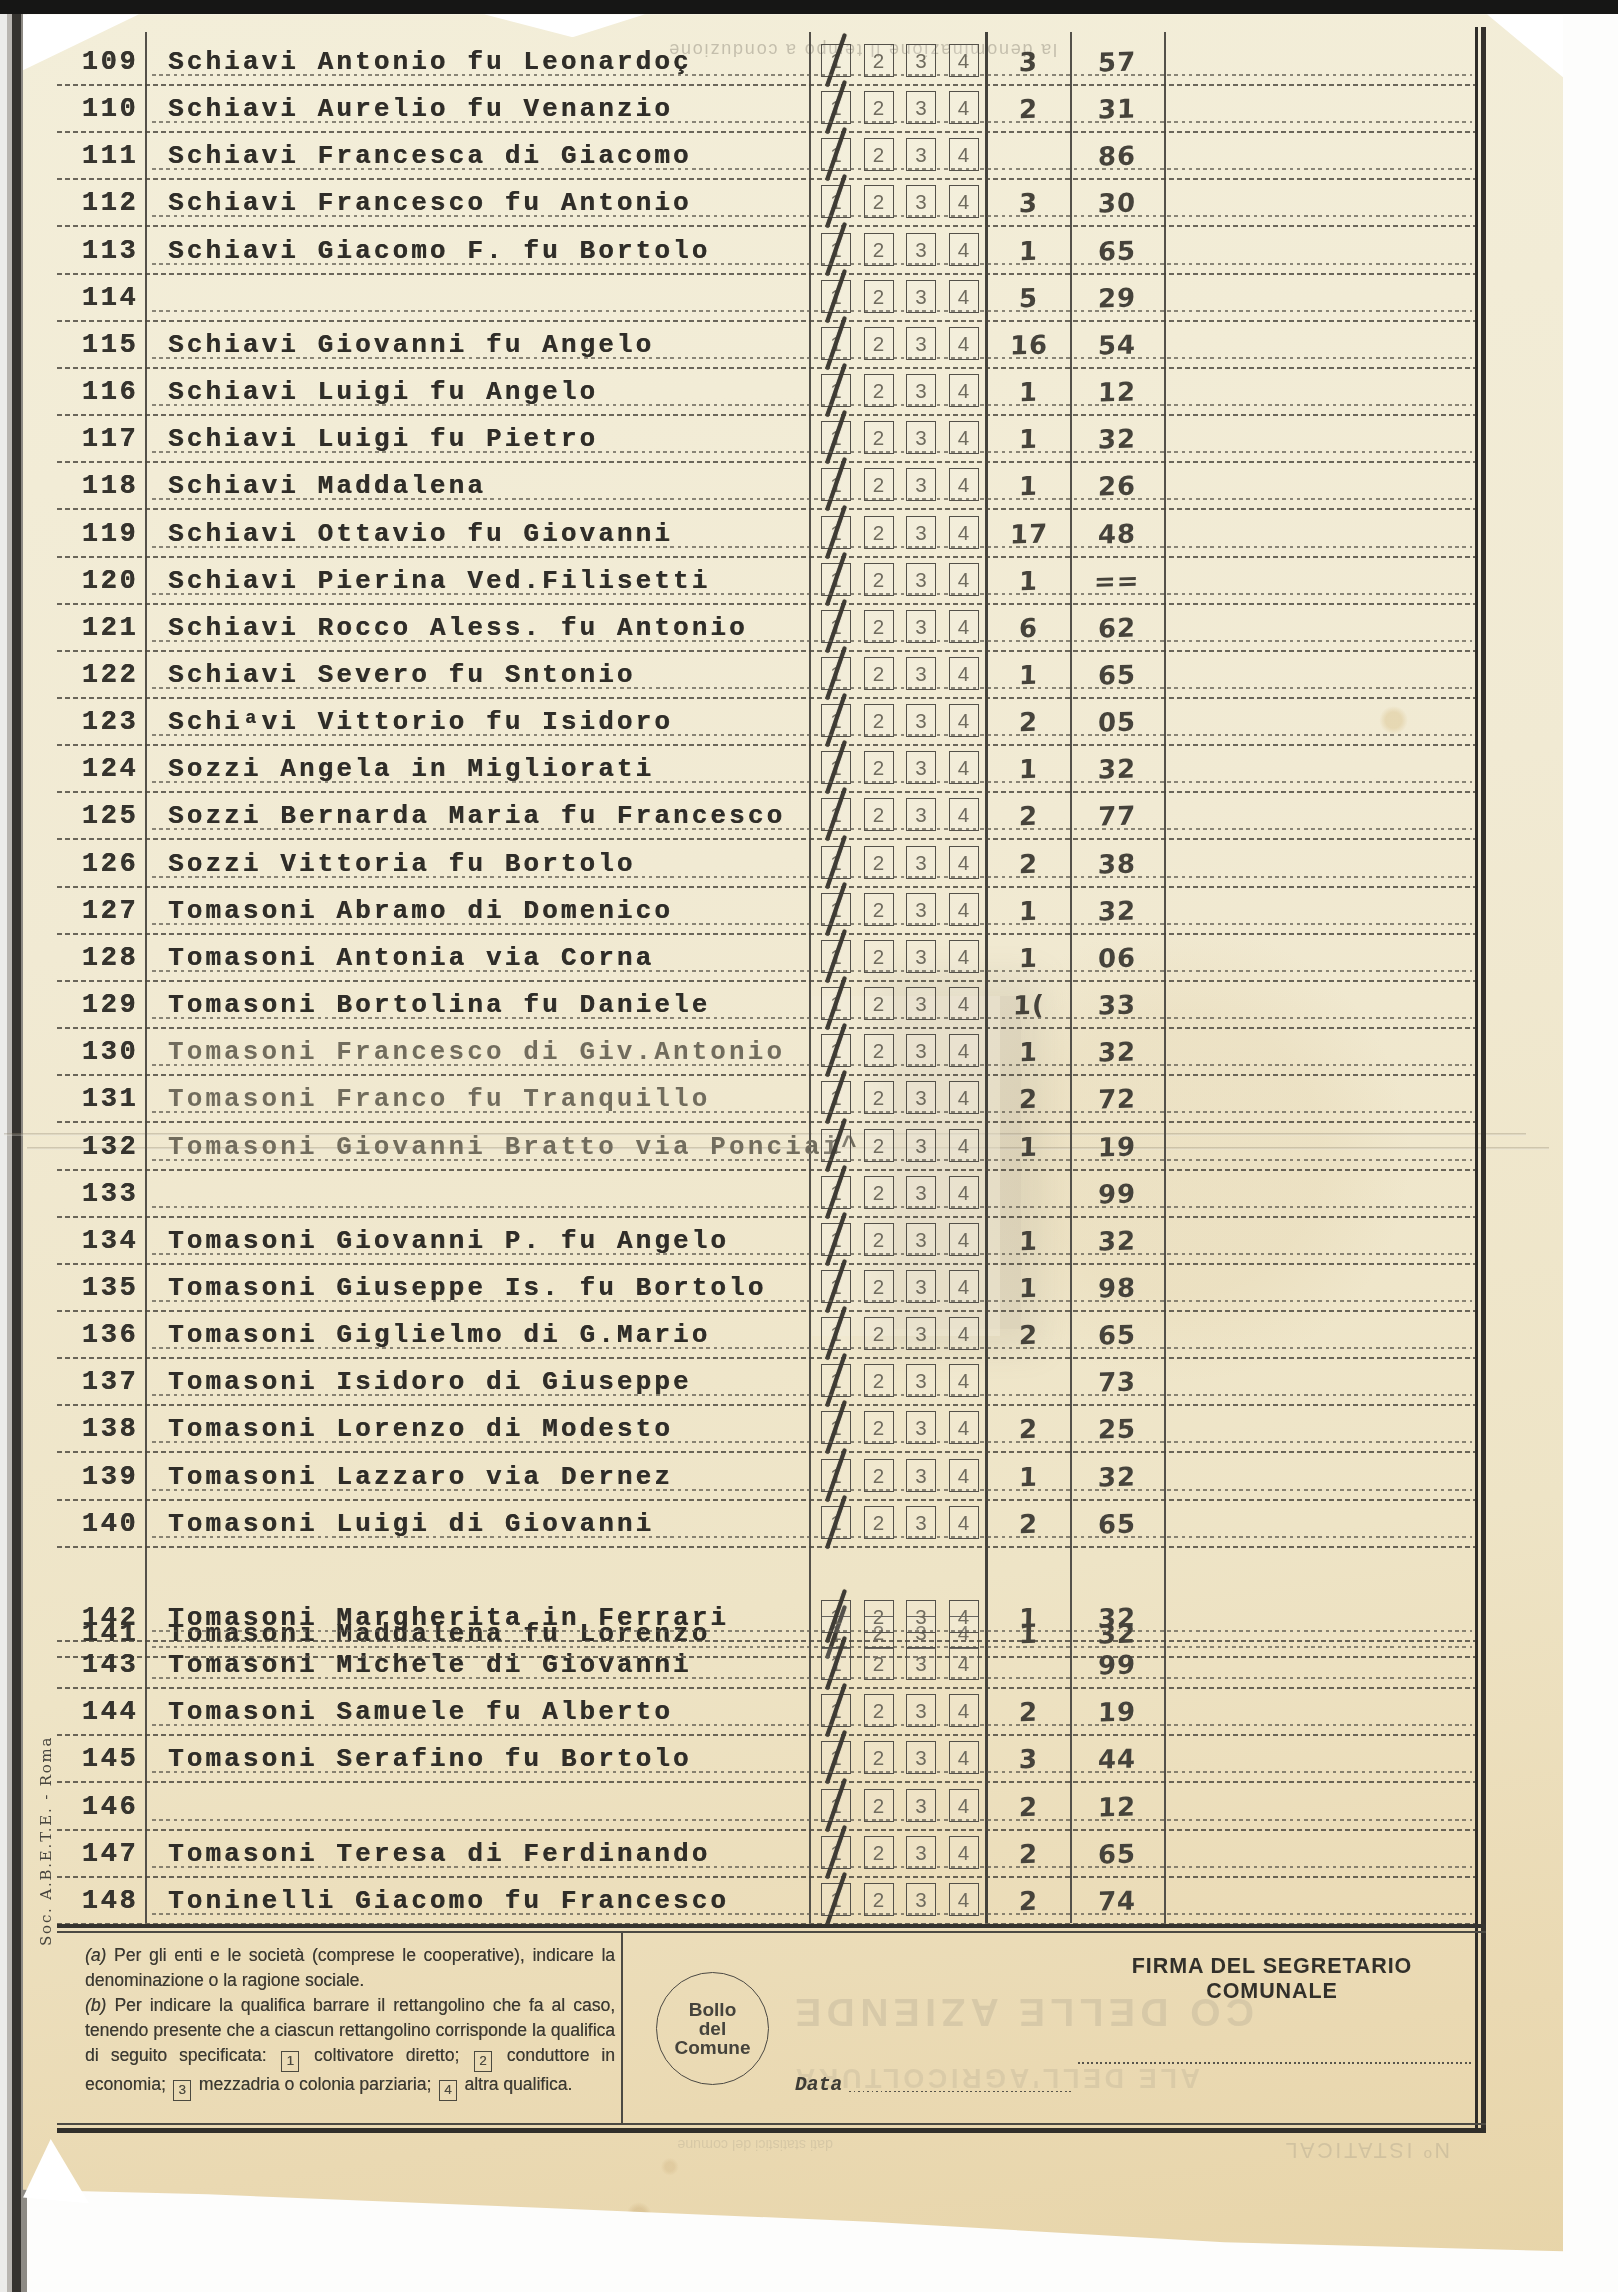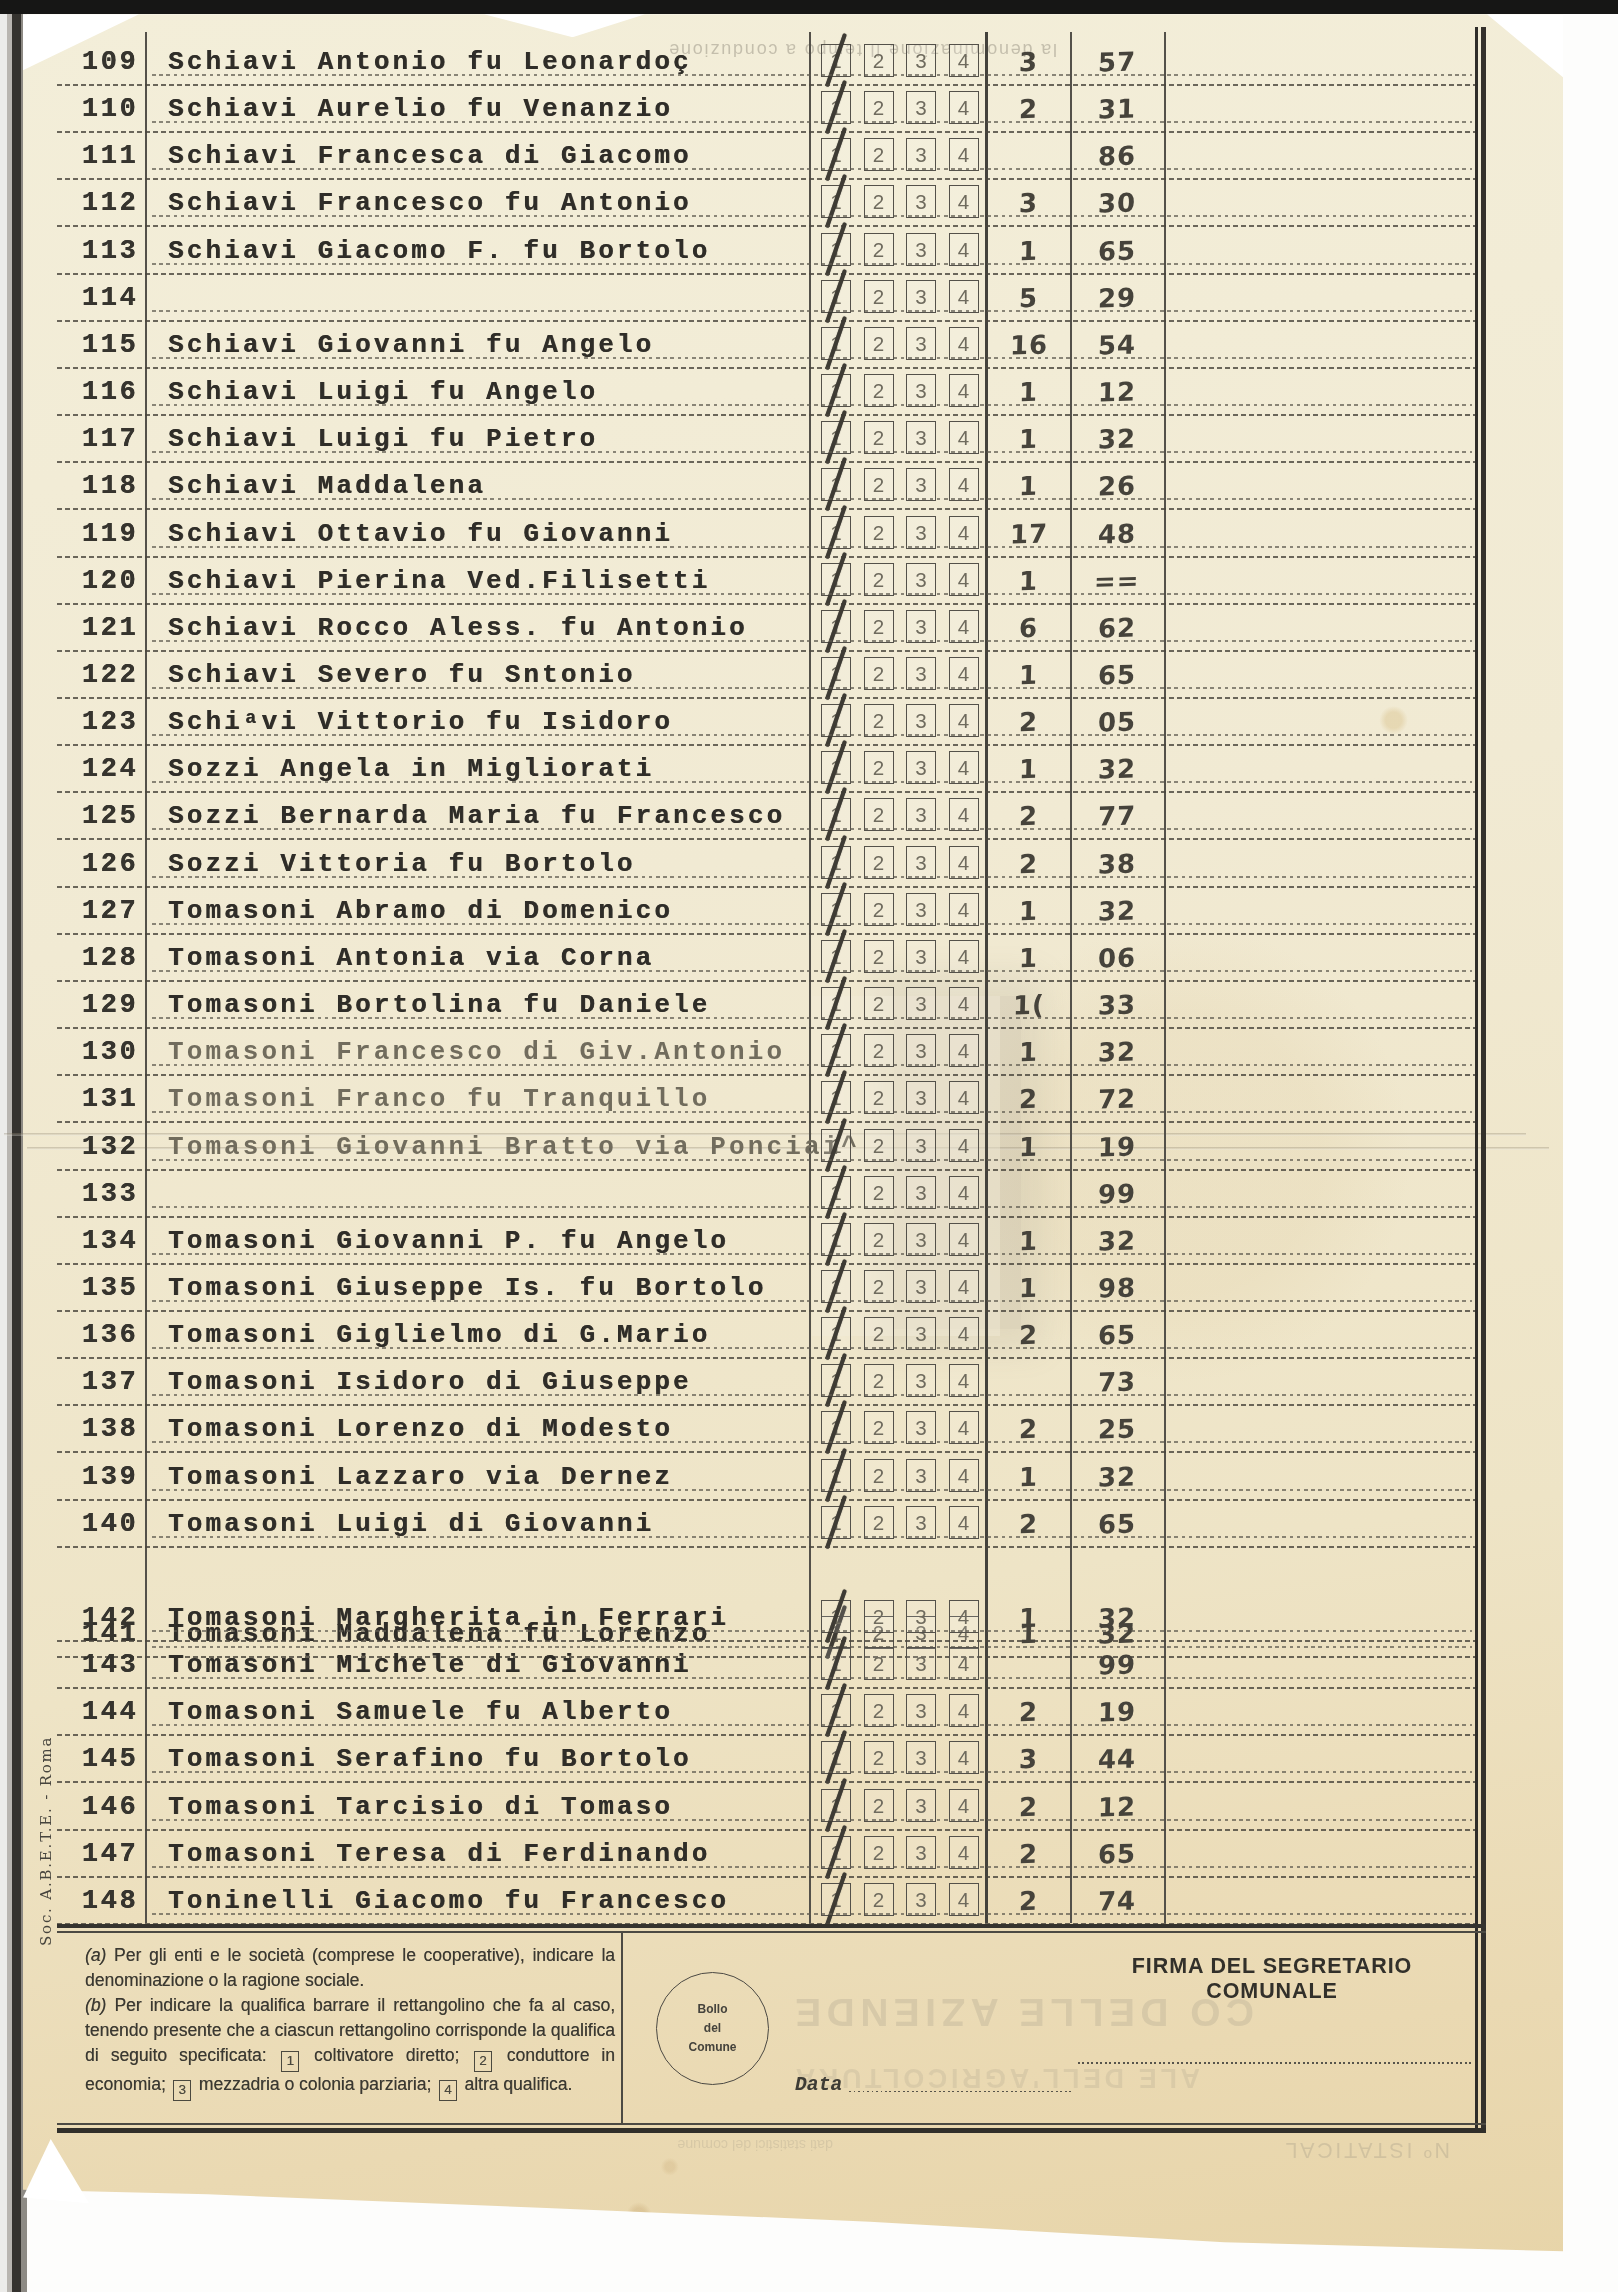--- a/index.html
+++ b/index.html
@@ -76,21 +76,21 @@
       background:rgba(242,236,214,.45);transform:none;}
   
   .notes{position:absolute;left:85px;top:1943px;width:530px;
       font-size:17.5px;line-height:25px;color:#3a3831;text-align:justify;
       text-shadow:0.3px 0 0 rgba(58,56,49,.6);}
   .notes .mk{font-style:italic;}
   .inlinebox{display:inline-block;width:18px;height:21.5px;border:1.8px solid #4b493f;box-sizing:border-box;
       text-align:center;font-size:13.4px;line-height:18px;margin:0 2.7px;vertical-align:-3.6px;color:#4b493f;}
   .stamp{position:absolute;left:656px;top:1972px;width:111px;height:111px;border:1.8px solid #4b4943;
       border-radius:50%;display:flex;align-items:center;justify-content:center;text-align:center;
-      font-size:12px;line-height:19px;color:#45433c;font-weight:700;white-space:pre-line;}
+      font-size:19px;line-height:19px;color:#45433c;font-weight:700;white-space:pre-line;}
   .firma{position:absolute;left:1066px;top:1954px;width:412px;text-align:center;
       font-size:21.5px;font-weight:700;letter-spacing:0.9px;color:#32302a;}
   .sigline{position:absolute;left:1078px;top:2062px;width:394px;height:1.8px;
       background:repeating-linear-gradient(90deg,#57544b 0 1.8px,transparent 1.8px 4.5px);}
   .dataline{position:absolute;left:795px;top:2074px;display:flex;align-items:flex-end;gap:7.2px;font-family:Liberation Mono, monospace;}
   .dataline .lbl{font-style:italic;font-weight:700;font-size:19.7px;color:#3e3c35;}
   .dataline .dots{width:224px;height:1.8px;margin-bottom:3.6px;
       background:repeating-linear-gradient(90deg,#57544b 0 1.8px,transparent 1.8px 4.5px);}
   
   .credit{position:absolute;left:25px;top:1648px;width:41px;height:385px;
@@ -788,21 +788,20 @@
           <span class="hand">3</span>
         </span>
         <span class="cell val">
           <span class="hand">44</span>
         </span>
         <div class="baseline"></div>
         <div class="sep"></div>
       </div>
       <div class="row" style="top: 1745px;">
         <span class="cell num">146</span>
-        <span class="cell name">Tomasoni Tarcisio di Tomaso</span>
         <div class="cbs">
           <span class="cb checked">1</span>
           <span class="cb">2</span>
           <span class="cb">3</span>
           <span class="cb">4</span>
         </div>
         <span class="cell count">
           <span class="hand">2</span>
         </span>
         <span class="cell val">

